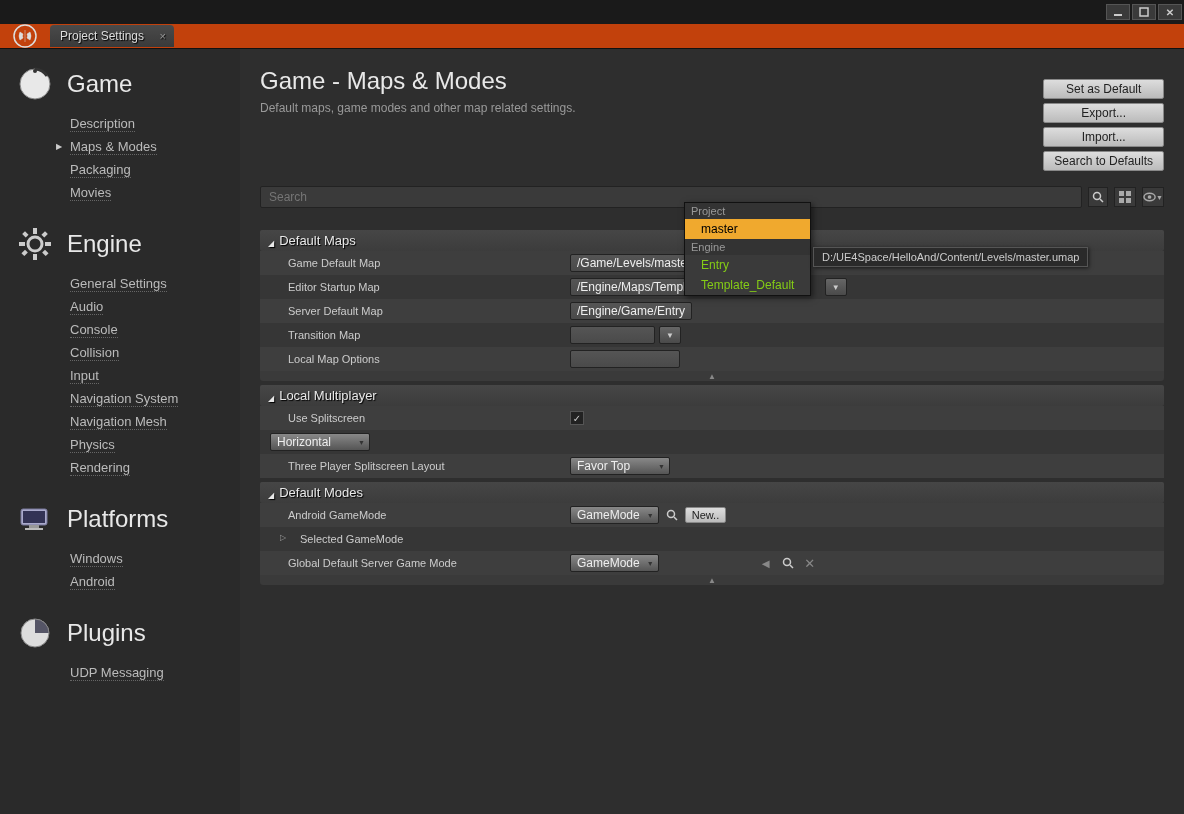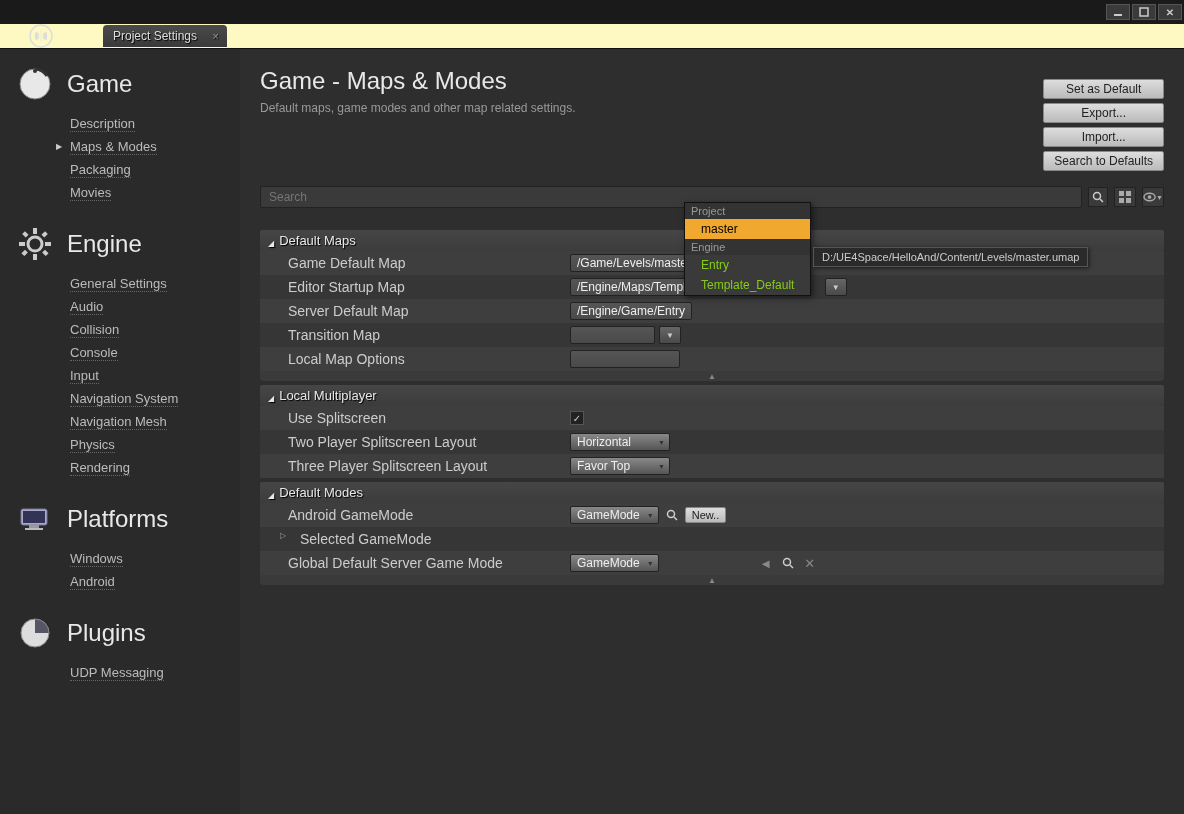--- a/index.html
+++ b/index.html
@@ -2,21 +2,21 @@
 <html><head>
 <meta charset="utf-8">
 <style>
 * { margin: 0; padding: 0; box-sizing: border-box; font-family: "Segoe UI", Tahoma, sans-serif; }
 body { background: #1a1a1a; width: 1184px; height: 814px; overflow: hidden; color: #ccc; font-size: 13px; }
 .window { width: 1184px; height: 814px; background: #2a2a2a; position: relative; }
 .titlebar { height: 24px; background: #1a1a1a; display: flex; justify-content: flex-end; align-items: center; padding: 0 2px; }
 .titlebar .win-btn { width: 24px; height: 16px; background: #3a3a3a; border: 1px solid #555; margin-left: 2px; display: flex; align-items: center; justify-content: center; color: #ccc; cursor: pointer; font-size: 10px; }
 .titlebar .win-btn.close { font-weight: bold; }
 
-.tabbar { height: 24px; background: #fef9c3; display: flex; align-items: center; padding-left: 26px; gap: 37px; }
+.tabbar { height: 24px; background: #c2410c; display: flex; align-items: center; padding-left: 10px; }
 .logo { width: 30px; height: 24px; display: flex; align-items: center; justify-content: center; margin-right: 10px;}
 .tab { background: linear-gradient(#4a4a4a, #3a3a3a); height: 22px; padding: 0 30px 0 10px; display: flex; align-items: center; border-radius: 4px 4px 0 0; position: relative; color: #ddd; font-size: 12px; text-shadow: 1px 1px 1px #000; }
 .tab .close-x { position: absolute; right: 8px; color: #999; font-size: 11px; }
 
 .content { display: flex; height: calc(100% - 48px); background: #2e2e2e; border-top: 1px solid #111; }
 
 .sidebar { width: 240px; background: #2a2a2a; padding: 15px 0 0 15px; overflow-y: auto; }
 .sidebar-section { margin-bottom: 20px; }
 .sidebar-section-header { display: flex; align-items: center; margin-bottom: 8px; }
 .sidebar-section-icon { width: 40px; height: 40px; margin-right: 12px; display: flex; align-items: center; justify-content: center; }
@@ -38,21 +38,21 @@
 .search-icon-btn { width: 20px; height: 20px; background: #3a3a3a; display: flex; align-items: center; justify-content: center; border: 1px solid #222; cursor: pointer; }
 .view-btn { width: 22px; height: 20px; background: #3a3a3a; border: 1px solid #222; cursor: pointer; display:flex; align-items:center; justify-content:center;}
 
 .prop-section { margin-bottom: 4px; }
 .prop-section-header { background: linear-gradient(#464646, #3c3c3c); padding: 3px 8px; font-size: 13px; color: #e8e8e8; text-shadow: 1px 1px 1px #000; display: flex; align-items: flex-end; cursor: pointer; border-radius: 2px;}
 .prop-section-header::before { content: "◢"; font-size: 8px; margin-right: 5px; transform: rotate(0deg); display:inline-block;}
 .prop-grid { background: #383838; }
 .prop-row { display: flex; align-items: center; padding: 3px 0; min-height: 24px; }
 .prop-row:nth-child(odd) { background: #3e3e3e; }
 .prop-row:nth-child(even) { background: #363636; }
-.prop-label { width: 300px; padding-left: 28px; font-size: 14px; color: #ccc; }
+.prop-label { width: 300px; padding-left: 28px; font-size: 11px; color: #ccc; }
 .prop-label.indented { padding-left: 40px; }
 .prop-value { flex: 1; display: flex; align-items: center; gap: 4px; padding-left: 10px;}
 .text-field { background: linear-gradient(#555, #4a4a4a); border: 1px solid #222; padding: 1px 6px; color: #eee; font-size: 12px; min-width: 120px; height: 18px; border-radius: 2px;}
 .text-field.empty { min-width: 100px; }
 .dropdown-btn { background: linear-gradient(#666, #4a4a4a); border: 1px solid #222; width: 22px; height: 18px; display: flex; align-items: center; justify-content: center; cursor: pointer; border-radius: 2px; }
 .dropdown-arrow { font-size: 8px; color: #ccc; }
 .combo { background: linear-gradient(#888, #555); border: 1px solid #222; padding: 1px 18px 1px 6px; height: 18px; font-size: 12px; color: #eee; position: relative; min-width: 100px; border-radius: 2px; display:flex; align-items:center;}
 .combo::after { content: "▼"; position: absolute; right: 4px; font-size: 7px; color: #333;}
 .combo.small { min-width: 70px; }
 .checkbox { width: 14px; height: 14px; background: #222; border: 1px solid #555; display: flex; align-items: center; justify-content: center; font-size: 10px; color: #ccc;}
@@ -138,22 +138,22 @@
                   <rect x="25" y="6" width="5" height="4" transform="rotate(-45 28 8)"></rect>
                   <rect x="6" y="25" width="5" height="4" transform="rotate(-45 8 28)"></rect>
                 </g>
               </svg>
           </div>
           <div class="sidebar-section-title">Engine</div>
         </div>
         <div class="sidebar-items">
           <div class="sidebar-item"><span>General Settings</span></div>
           <div class="sidebar-item"><span>Audio</span></div>
+          <div class="sidebar-item"><span>Console</span></div>
           <div class="sidebar-item"><span>Collision</span></div>
-          <div class="sidebar-item"><span>Console</span></div>
           <div class="sidebar-item"><span>Input</span></div>
           <div class="sidebar-item"><span>Navigation System</span></div>
           <div class="sidebar-item"><span>Navigation Mesh</span></div>
           <div class="sidebar-item"><span>Physics</span></div>
           <div class="sidebar-item"><span>Rendering</span></div>
         </div>
       </div>
 
       <div class="sidebar-section">
         <div class="sidebar-section-header">
@@ -283,21 +283,20 @@
             <span>Local Multiplayer</span>
           </div>
         <div class="prop-grid">
           <div class="prop-row">
             <div class="prop-label">Use Splitscreen</div>
             <div class="prop-value">
               <div class="checkbox">✓</div>
             </div>
           </div>
           <div class="prop-row">
-            <div class="prop-label">Two Player Splitscreen Layout</div>
             <div class="prop-value">
               <div class="combo">
                   <span>Horizontal</span>
                 </div>
             </div>
           </div>
           <div class="prop-row">
             <div class="prop-label">Three Player Splitscreen Layout</div>
             <div class="prop-value">
               <div class="combo">

